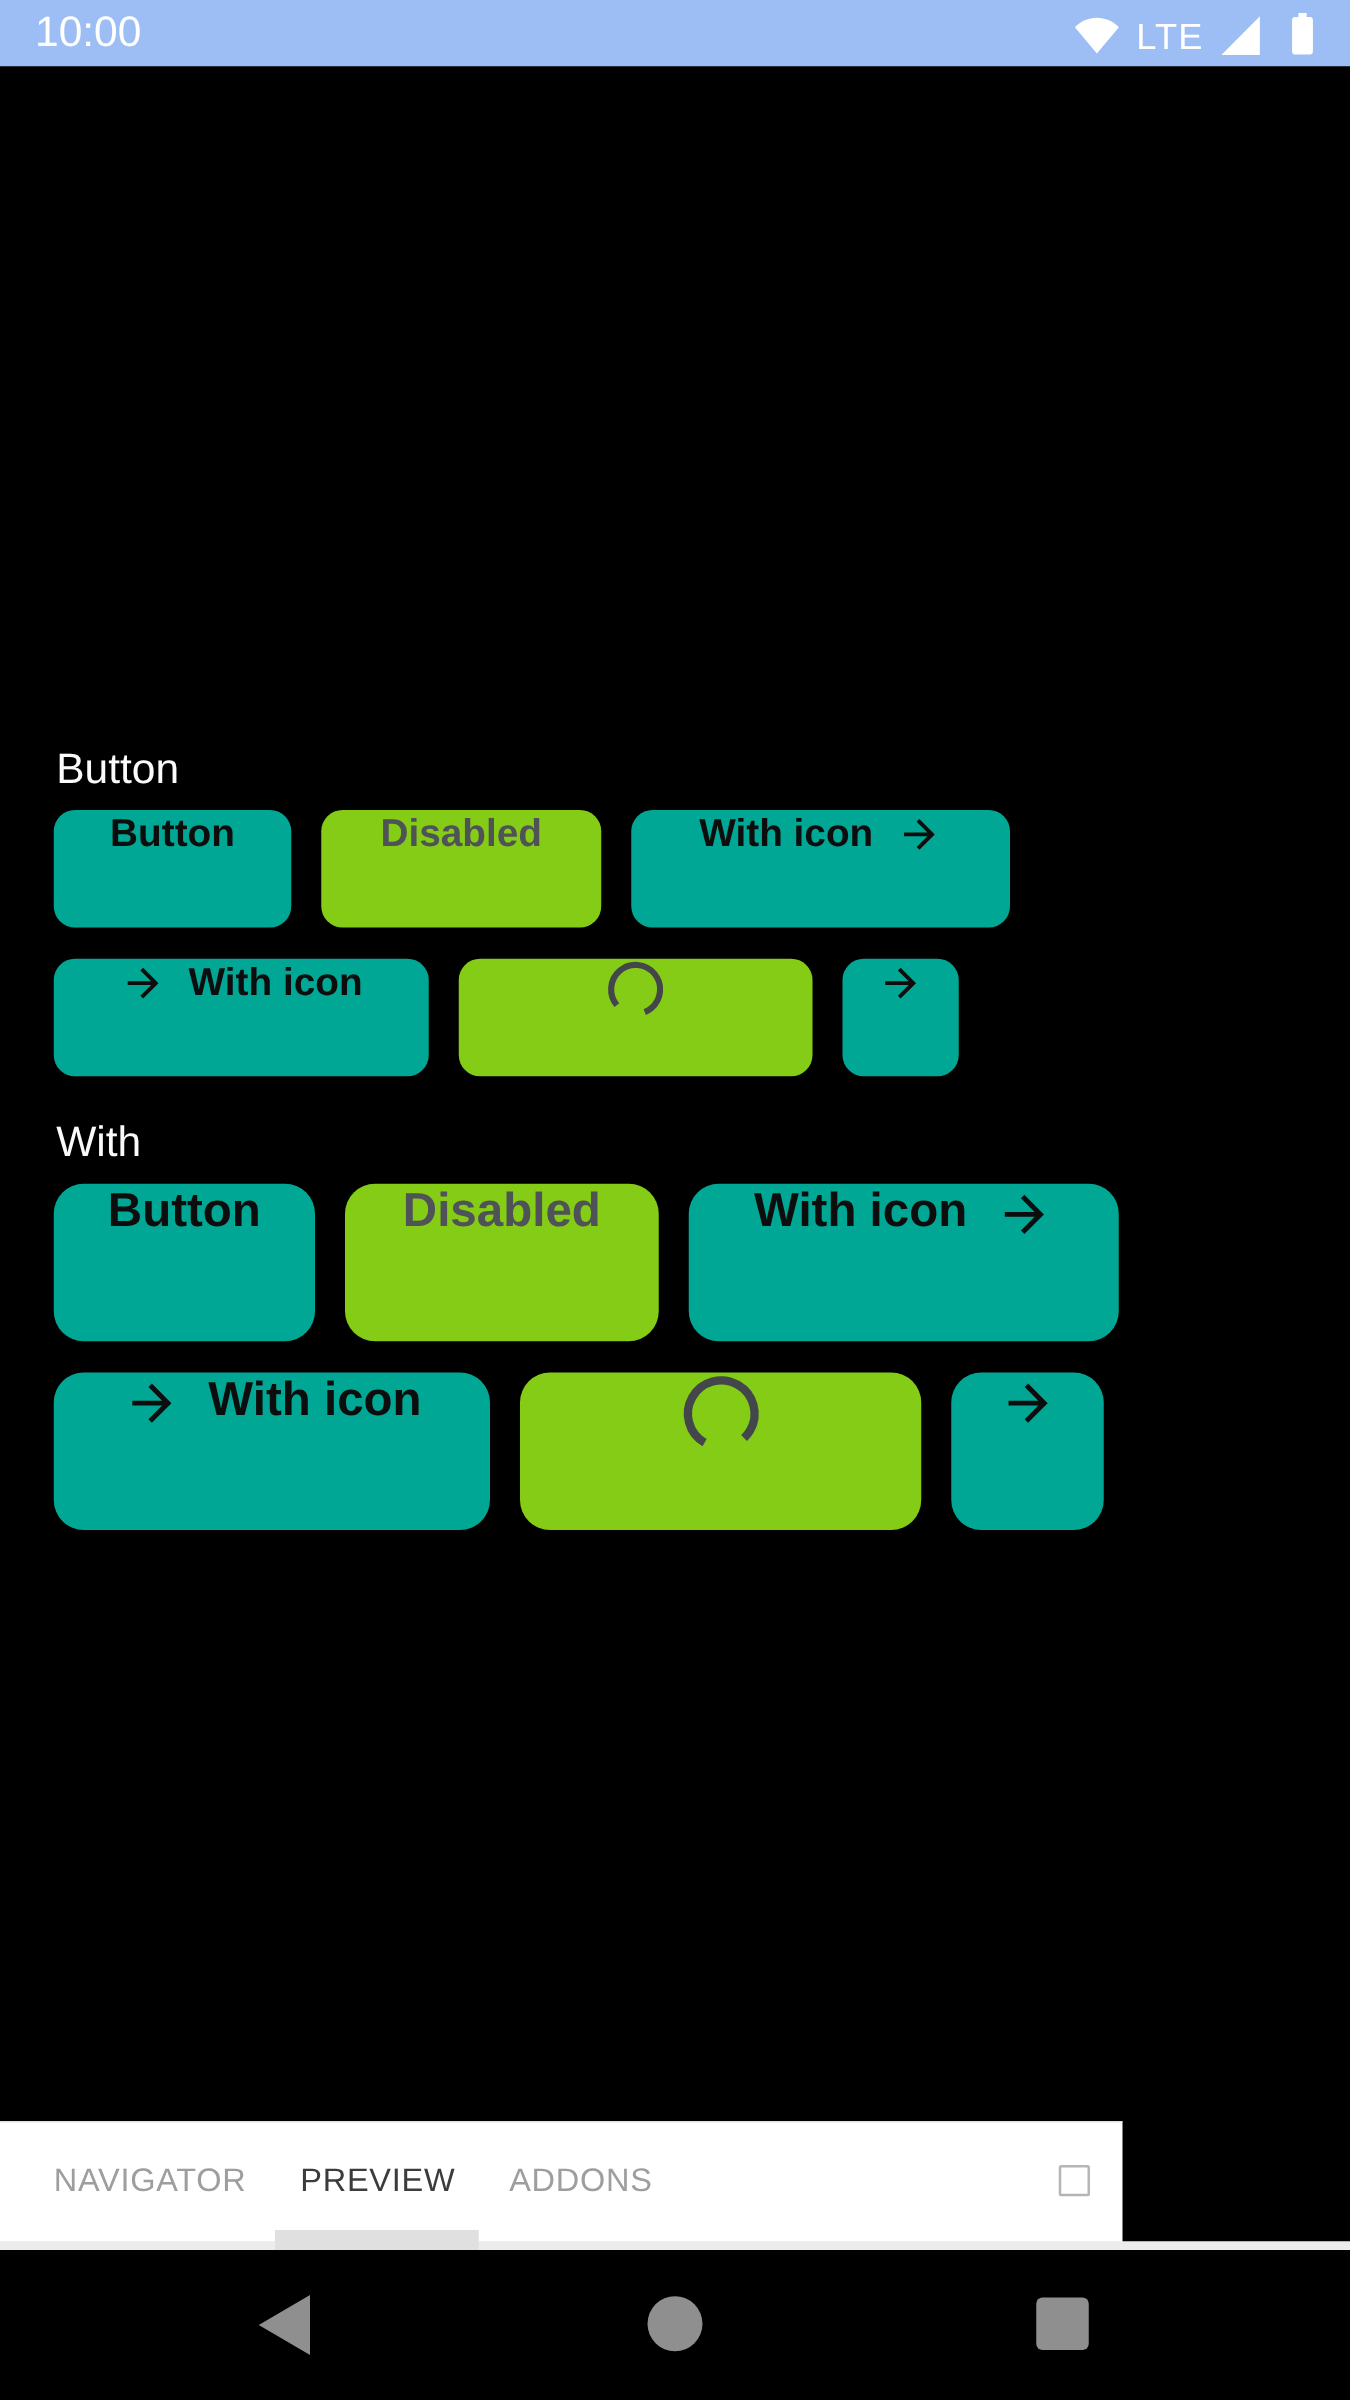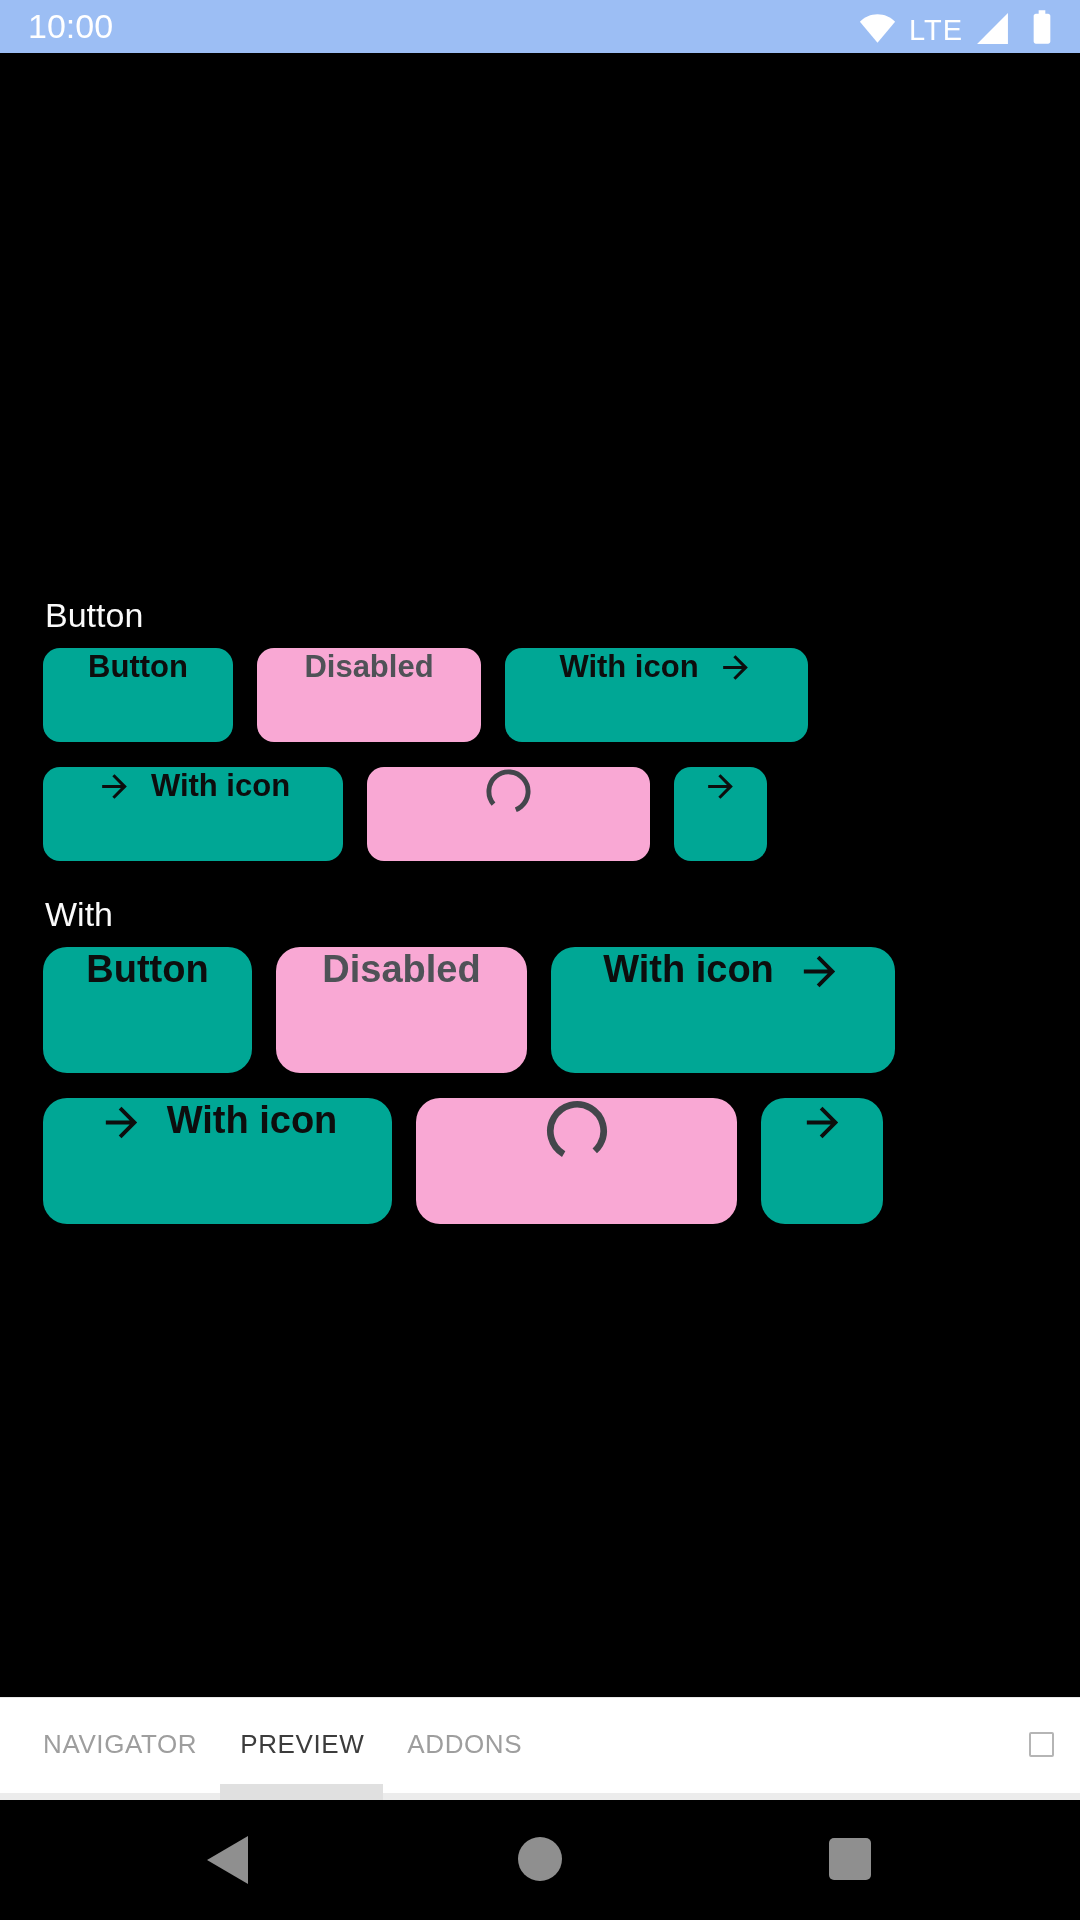--- a/index.html
+++ b/index.html
@@ -23,37 +23,37 @@
     margin:0 0 15px 2px;}
   .section-large{margin-top:35px;}
   .btn-row{display:flex;align-items:center;gap:24px;margin-bottom:25px;}
 
   .btn{display:flex;align-items:flex-start;justify-content:center;box-sizing:border-box;
     border:none;gap:18px;}
   .btn-default{height:94px;border-radius:17px;font-size:31px;}
   .btn-large{height:126px;border-radius:24px;font-size:38px;gap:22px;}
   .btn .lbl{font-weight:bold;color:#0d0d0d;white-space:nowrap;}
   .btn-primary{background:#00a795;}
-  .btn-disabled{background:#f9a8d4;}
+  .btn-disabled{background:#84cc16;}
   .btn-disabled .lbl{color:#4f5257;}
   .arrow{display:block;fill:#0d0d0d;}
   .btn-default .arrow{width:37px;height:37px;}
   .btn-large .arrow{width:47px;height:47px;}
 
   .w-d1{width:190px}.w-d2{width:224px}.w-d3{width:303px}
   .w-d4{width:300px}.w-d5{width:283px}.w-d6{width:93px}
   .w-l1{width:209px}.w-l2{width:251px}.w-l3{width:344px}
   .w-l4{width:349px}.w-l5{width:321px}.w-l6{width:122px}
 
   .spinner{display:block;animation:spin 1s linear infinite;}
   .spinner circle{fill:none;stroke:#43464b;stroke-linecap:butt;}
   @keyframes spin{from{transform:rotate(0deg)}to{transform:rotate(360deg)}}
 
   
-  .tab-bar{position:absolute;top:1697px;left:0;width:1080px;height:103px;
+  .tab-bar{position:absolute;top:1697px;left:0;width:898px;height:103px;
     background:#fff;border-top:1px solid #e8e8e8;box-sizing:border-box;
     display:flex;align-items:center;padding:0 0 10px 43px;gap:43px;}
   .tab{font-size:26px;letter-spacing:0.6px;color:#9e9e9e;background:none;border:none;
     padding:0;font-family:inherit;}
   .tab.active{color:#3c3c3c;}
   .tab-indicator{position:absolute;left:220px;bottom:0;width:163px;height:16px;
     background:#e0e0e0;}
   .tab-bottom-strip{position:absolute;left:0;bottom:0;width:1080px;height:7px;
     background:#ececec;}
   .panel-toggle{position:absolute;right:26px;top:34px;width:25px;height:25px;

